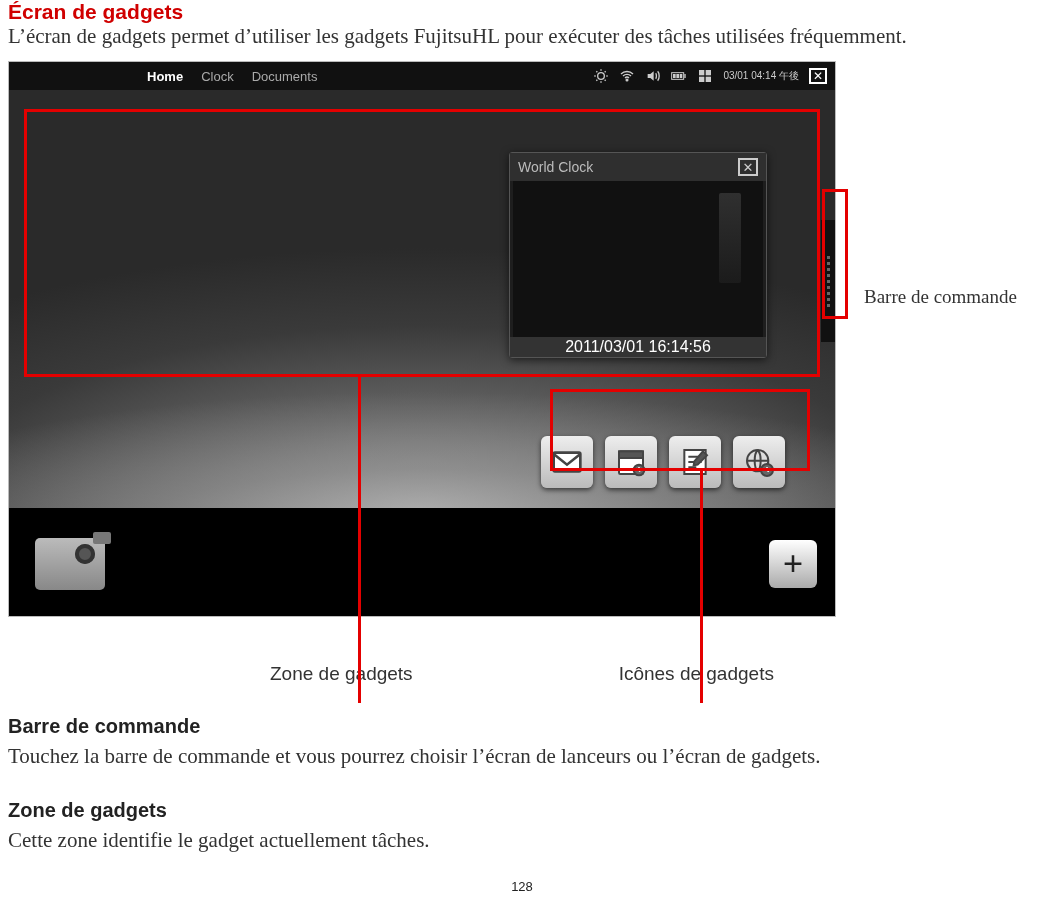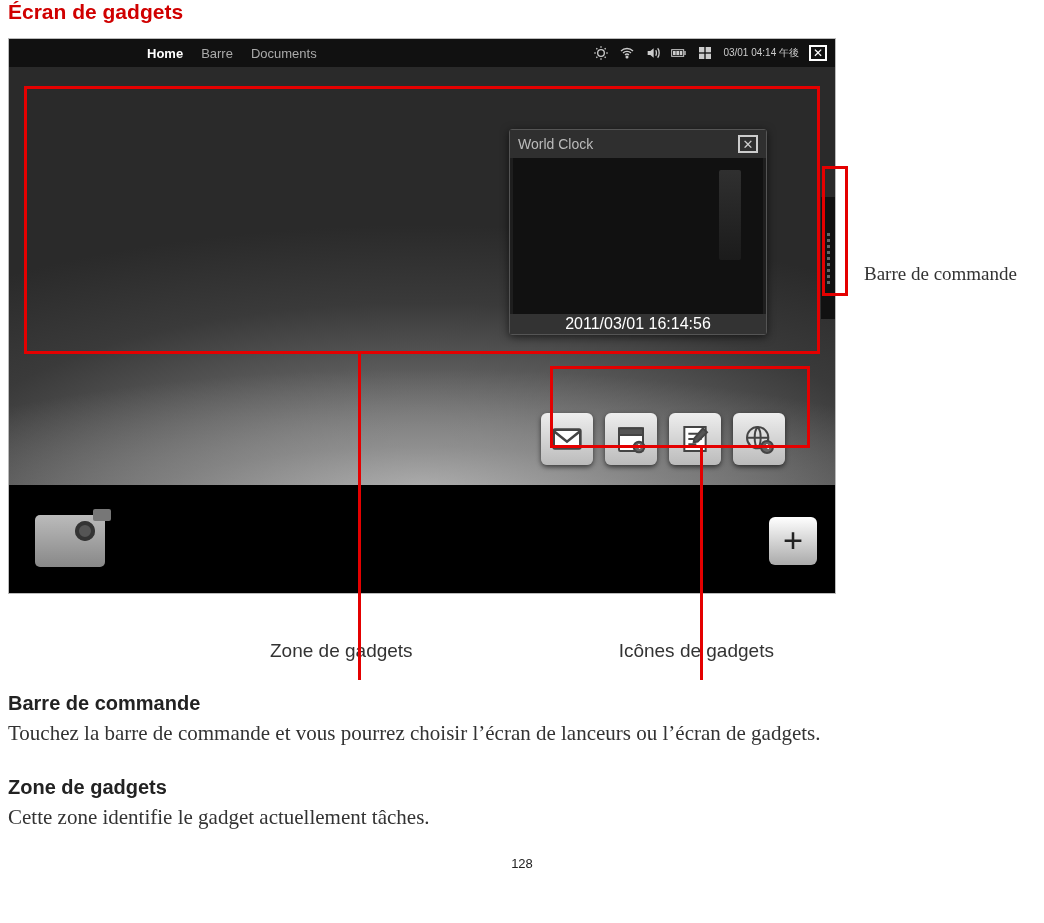--- a/index.html
+++ b/index.html
@@ -11,21 +11,21 @@
     background: #fff;
   }
   .page {
     padding: 0 8px 10px 8px;
   }
   .h1 {
     color: #d00000;
     font-family: Arial, Helvetica, sans-serif;
     font-weight: bold;
     font-size: 21px;
-    margin-bottom: 14px;
+    margin-bottom: 0;
   }
   .intro {
     font-size: 21px;
     margin-bottom: 12px;
     color: #333;
   }
   .figure-row {
     display: flex;
     align-items: flex-start;
   }
@@ -194,29 +194,30 @@
     font-size:13px;
     margin-top:26px;
     color:#222;
   }
 </style>
 </head>
 <body>
 
 <div class="page">
   <div class="h1">Écran de gadgets</div>
+  <div class="intro">L’écran de gadgets permet d’utiliser les gadgets FujitsuHL pour exécuter des tâches utilisées fréquemment.</div>
 
   <div class="figure-row">
     <div style="position:relative;">
       <div class="screenshot-wrap">
 
         <div class="topbar">
           <div class="tabs">
             <span class="tab active">Home</span>
-            <span class="tab">Barre</span>
+            <span class="tab">Clock</span>
             <span class="tab">Documents</span>
           </div>
           <div class="status-right">
             <span class="ico">
               <svg viewBox="0 0 24 24" fill="none" stroke="#ccc" stroke-width="2">
                   <circle cx="12" cy="12" r="5"></circle>
                   <path d="M12 2v2M12 20v2M2 12h2M20 12h2M5 5l1.5 1.5M17.5 17.5L19 19M5 19l1.5-1.5M17.5 6.5L19 5"></path>
                 </svg>
             </span>
             <span class="ico">

